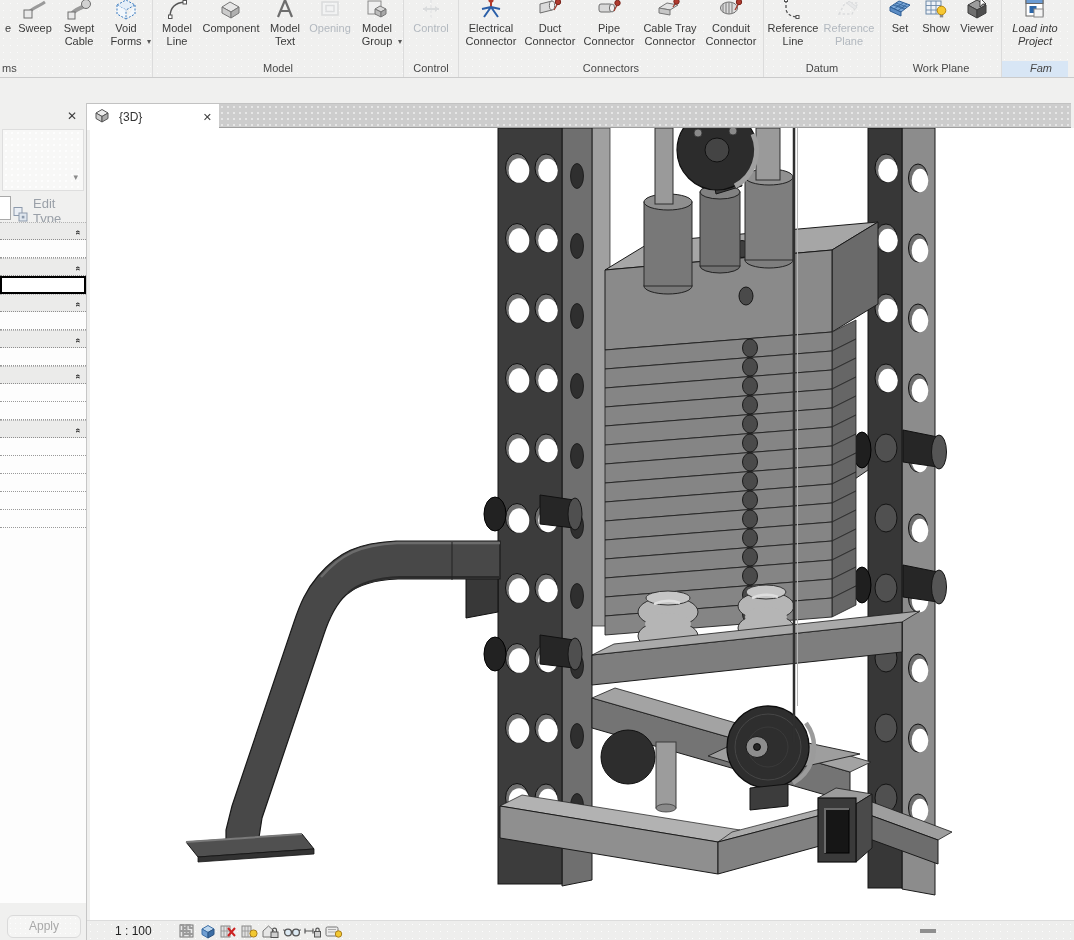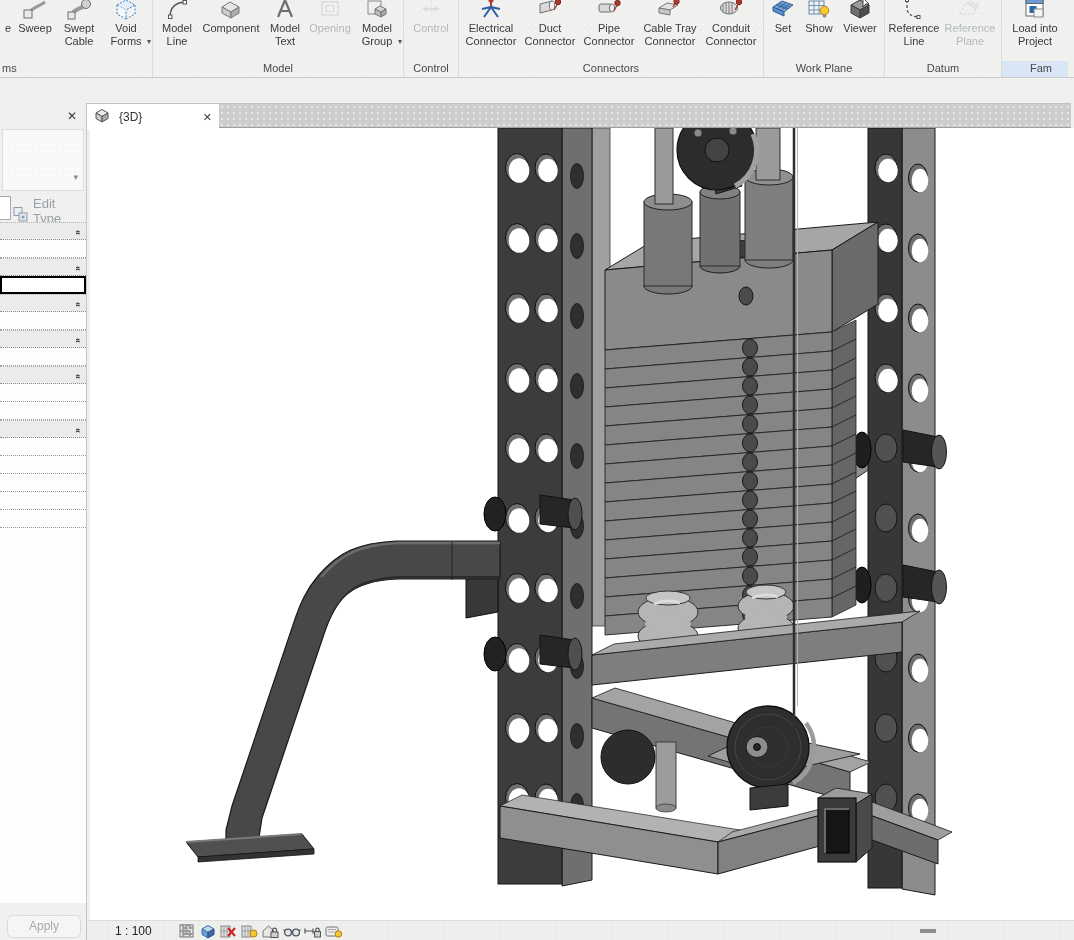--- a/index.html
+++ b/index.html
@@ -15,21 +15,21 @@
   .rbtn{position:relative;display:flex;flex-direction:column;align-items:center;font-size:11px;
     color:#3a3a3a;text-align:center;line-height:12.5px;cursor:default;}
   .ricon{height:21px;width:26px;overflow:hidden;display:flex;justify-content:center;align-items:flex-start;}
   .ricon svg{margin-top:-5px;}
   .rlabel{height:27px;padding-top:1px;}
   .dd{position:absolute;right:-1px;top:36px;font-size:8px;color:#555;}
   .disabled .rlabel{color:#b2b8bf;}
   .disabled .ricon{opacity:.5;filter:grayscale(.6);}
   .rgrouplabel{font-size:11px;color:#484848;text-align:center;height:16px;line-height:15px;}
   .g-ms .rgrouplabel{text-align:left;}
-  .g-fam{border-right:none;}
+  .g-fam{border-right:none;font-style:italic;}
   .g-fam .rgrouplabel{background:#d8e6f5;text-align:left;padding-left:28px;overflow:hidden;white-space:nowrap;margin:0 -2px;}
 
   
   .optionstrip{position:absolute;left:0;top:78px;width:1074px;height:25px;background:#f0f0ef;}
 
   
   .tabstrip{position:absolute;left:87px;top:103px;width:984px;height:25px;background:#cdcdcd;
     border-top:1px solid #c2c2c2;border-bottom:1px solid #9f9f9f;box-sizing:border-box;
     background-image:radial-gradient(rgba(255,255,255,.55) .7px, transparent .8px);background-size:6px 6px;}
   .tab{position:absolute;left:0;top:0;width:132px;height:26px;background:#ffffff;display:flex;
@@ -248,20 +248,45 @@
               </svg>
           </span>
           <div class="rlabel">Conduit Connector</div>
         </div>
       </div>
       <div class="rgrouplabel">Connectors</div>
     </div>
 
     <div class="rgroup">
       <div class="rbuttons">
+        <div class="rbtn" style="width:54px">
+          <span class="ricon">
+            <svg width="26" height="26">
+                <path d="M6,5 L6,14 Q7,21 16,22" fill="none" stroke="#555" stroke-width="1.3" stroke-dasharray="3,2"></path>
+                <rect x="4.5" y="3.5" width="3" height="3" fill="#fff" stroke="#555"></rect>
+                <rect x="16" y="20.5" width="3" height="3" fill="#fff" stroke="#555"></rect>
+              </svg>
+          </span>
+          <div class="rlabel">Reference Line</div>
+        </div>
+        <div class="rbtn disabled" style="width:58px">
+          <span class="ricon">
+            <svg width="26" height="26">
+                <polygon points="3,19 9,8 22,8 16,19" fill="none" stroke="#c3c9d2" stroke-width="1.4" stroke-dasharray="2.5,2"></polygon>
+                <polygon points="13,6 21,12 19,14.5 11,8.5" fill="#dde2e9" stroke="#c3c9d2"></polygon>
+              </svg>
+          </span>
+          <div class="rlabel">Reference Plane</div>
+        </div>
+      </div>
+      <div class="rgrouplabel">Datum</div>
+    </div>
+
+    <div class="rgroup">
+      <div class="rbuttons">
         <div class="rbtn" style="width:34px">
           <span class="ricon">
             <svg width="26" height="26">
                 <polygon points="3,12 12,6 23,10 14,17" fill="#7aa7d8" stroke="#2f5f96"></polygon>
                 <path d="M6,10 L17,14 M9,8 L20,12 M8,9.7 L18,13.4 M7,14 L16,8 M11,15.5 L20,9" stroke="#2f5f96" stroke-width="0.8"></path>
                 <polygon points="3,12 14,17 14,21 3,16" fill="#5b8cc4" stroke="#2f5f96"></polygon>
               </svg>
           </span>
           <div class="rlabel">Set</div>
         </div>
@@ -282,45 +307,20 @@
                 <polygon points="4,10 13,5 22,10 13,15" fill="#9c9c9c" stroke="#3c3c3c"></polygon>
                 <polygon points="4,10 13,15 13,23 4,18" fill="#6f6f6f" stroke="#3c3c3c"></polygon>
                 <polygon points="13,15 22,10 22,18 13,23" fill="#4e4e4e" stroke="#3c3c3c"></polygon>
                 <polygon points="16,3 22,9 18.6,9 16,12" fill="#fff" stroke="#222" stroke-width="0.8"></polygon>
               </svg>
           </span>
           <div class="rlabel">Viewer</div>
         </div>
       </div>
       <div class="rgrouplabel">Work Plane</div>
-    </div>
-
-    <div class="rgroup">
-      <div class="rbuttons">
-        <div class="rbtn" style="width:54px">
-          <span class="ricon">
-            <svg width="26" height="26">
-                <path d="M6,5 L6,14 Q7,21 16,22" fill="none" stroke="#555" stroke-width="1.3" stroke-dasharray="3,2"></path>
-                <rect x="4.5" y="3.5" width="3" height="3" fill="#fff" stroke="#555"></rect>
-                <rect x="16" y="20.5" width="3" height="3" fill="#fff" stroke="#555"></rect>
-              </svg>
-          </span>
-          <div class="rlabel">Reference Line</div>
-        </div>
-        <div class="rbtn disabled" style="width:58px">
-          <span class="ricon">
-            <svg width="26" height="26">
-                <polygon points="3,19 9,8 22,8 16,19" fill="none" stroke="#c3c9d2" stroke-width="1.4" stroke-dasharray="2.5,2"></polygon>
-                <polygon points="13,6 21,12 19,14.5 11,8.5" fill="#dde2e9" stroke="#c3c9d2"></polygon>
-              </svg>
-          </span>
-          <div class="rlabel">Reference Plane</div>
-        </div>
-      </div>
-      <div class="rgrouplabel">Datum</div>
     </div>
 
     <div class="rgroup g-fam">
       <div class="rbuttons">
         <div class="rbtn" style="width:62px">
           <span class="ricon">
             <svg width="26" height="26">
                 <rect x="4" y="4" width="17" height="17" fill="#fff" stroke="#666"></rect>
                 <rect x="4" y="4" width="17" height="4.5" fill="#6b9bd2" stroke="#666"></rect>
                 <rect x="7.5" y="11" width="7" height="7" fill="#2b66a8"></rect>

